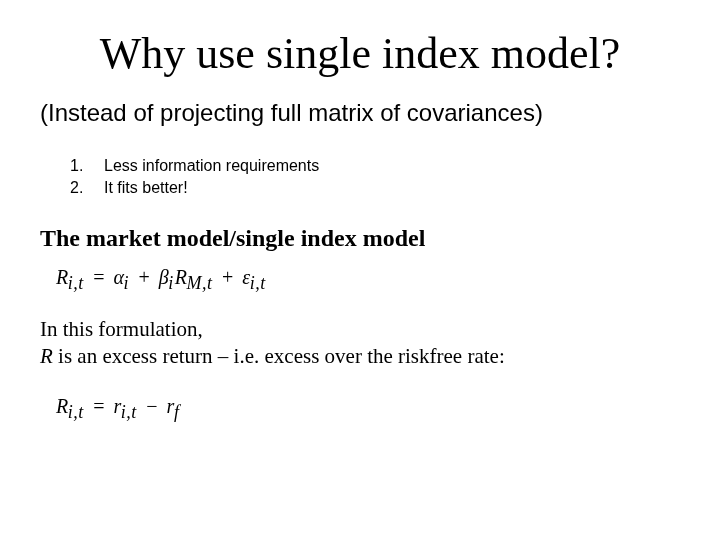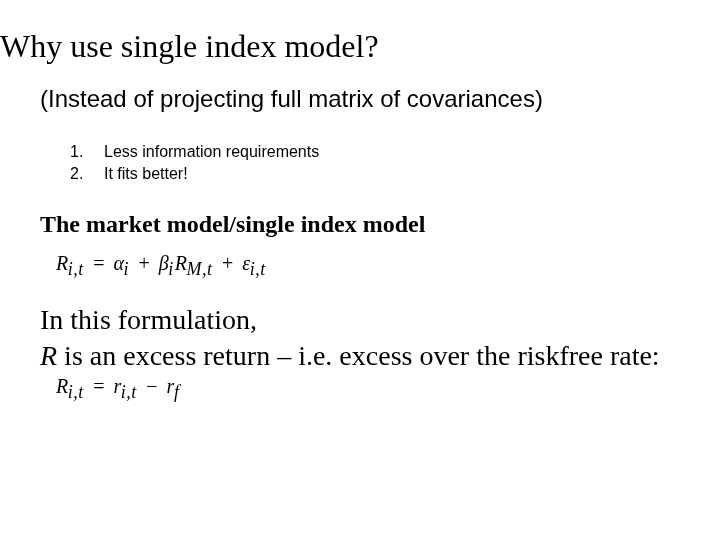--- a/index.html
+++ b/index.html
@@ -11,22 +11,22 @@
     font-family: "Times New Roman", Times, serif;
     color: #000000;
   }
   .slide {
     width: 720px;
     height: 540px;
     position: relative;
     box-sizing: border-box;
   }
   .title {
-    font-size: 32px;
-    text-align: left;
+    font-size: 44px;
+    text-align: center;
     padding-top: 28px;
     padding-bottom: 20px;
     font-weight: normal;
   }
   .subtitle {
     font-size: 24px;
     padding-left: 40px;
     padding-right: 28px;
     margin-bottom: 30px;
     font-family: Arial, Helvetica, sans-serif;
@@ -64,25 +64,25 @@
     font-size: 18px;
     vertical-align: sub;
     position: relative;
     left: -1px;
   }
   .equation .op {
     font-style: normal;
     margin: 0 3px;
   }
   .bodytext {
-    font-size: 28px;
+    font-size: 21px;
     padding-left: 40px;
     padding-right: 24px;
     line-height: 1.3;
-    margin-bottom: 0;
+    margin-bottom: 24px;
   }
   .bodytext .it {
     font-style: italic;
   }
 </style>
 </head>
 <body>
 
 <div class="slide">
 

